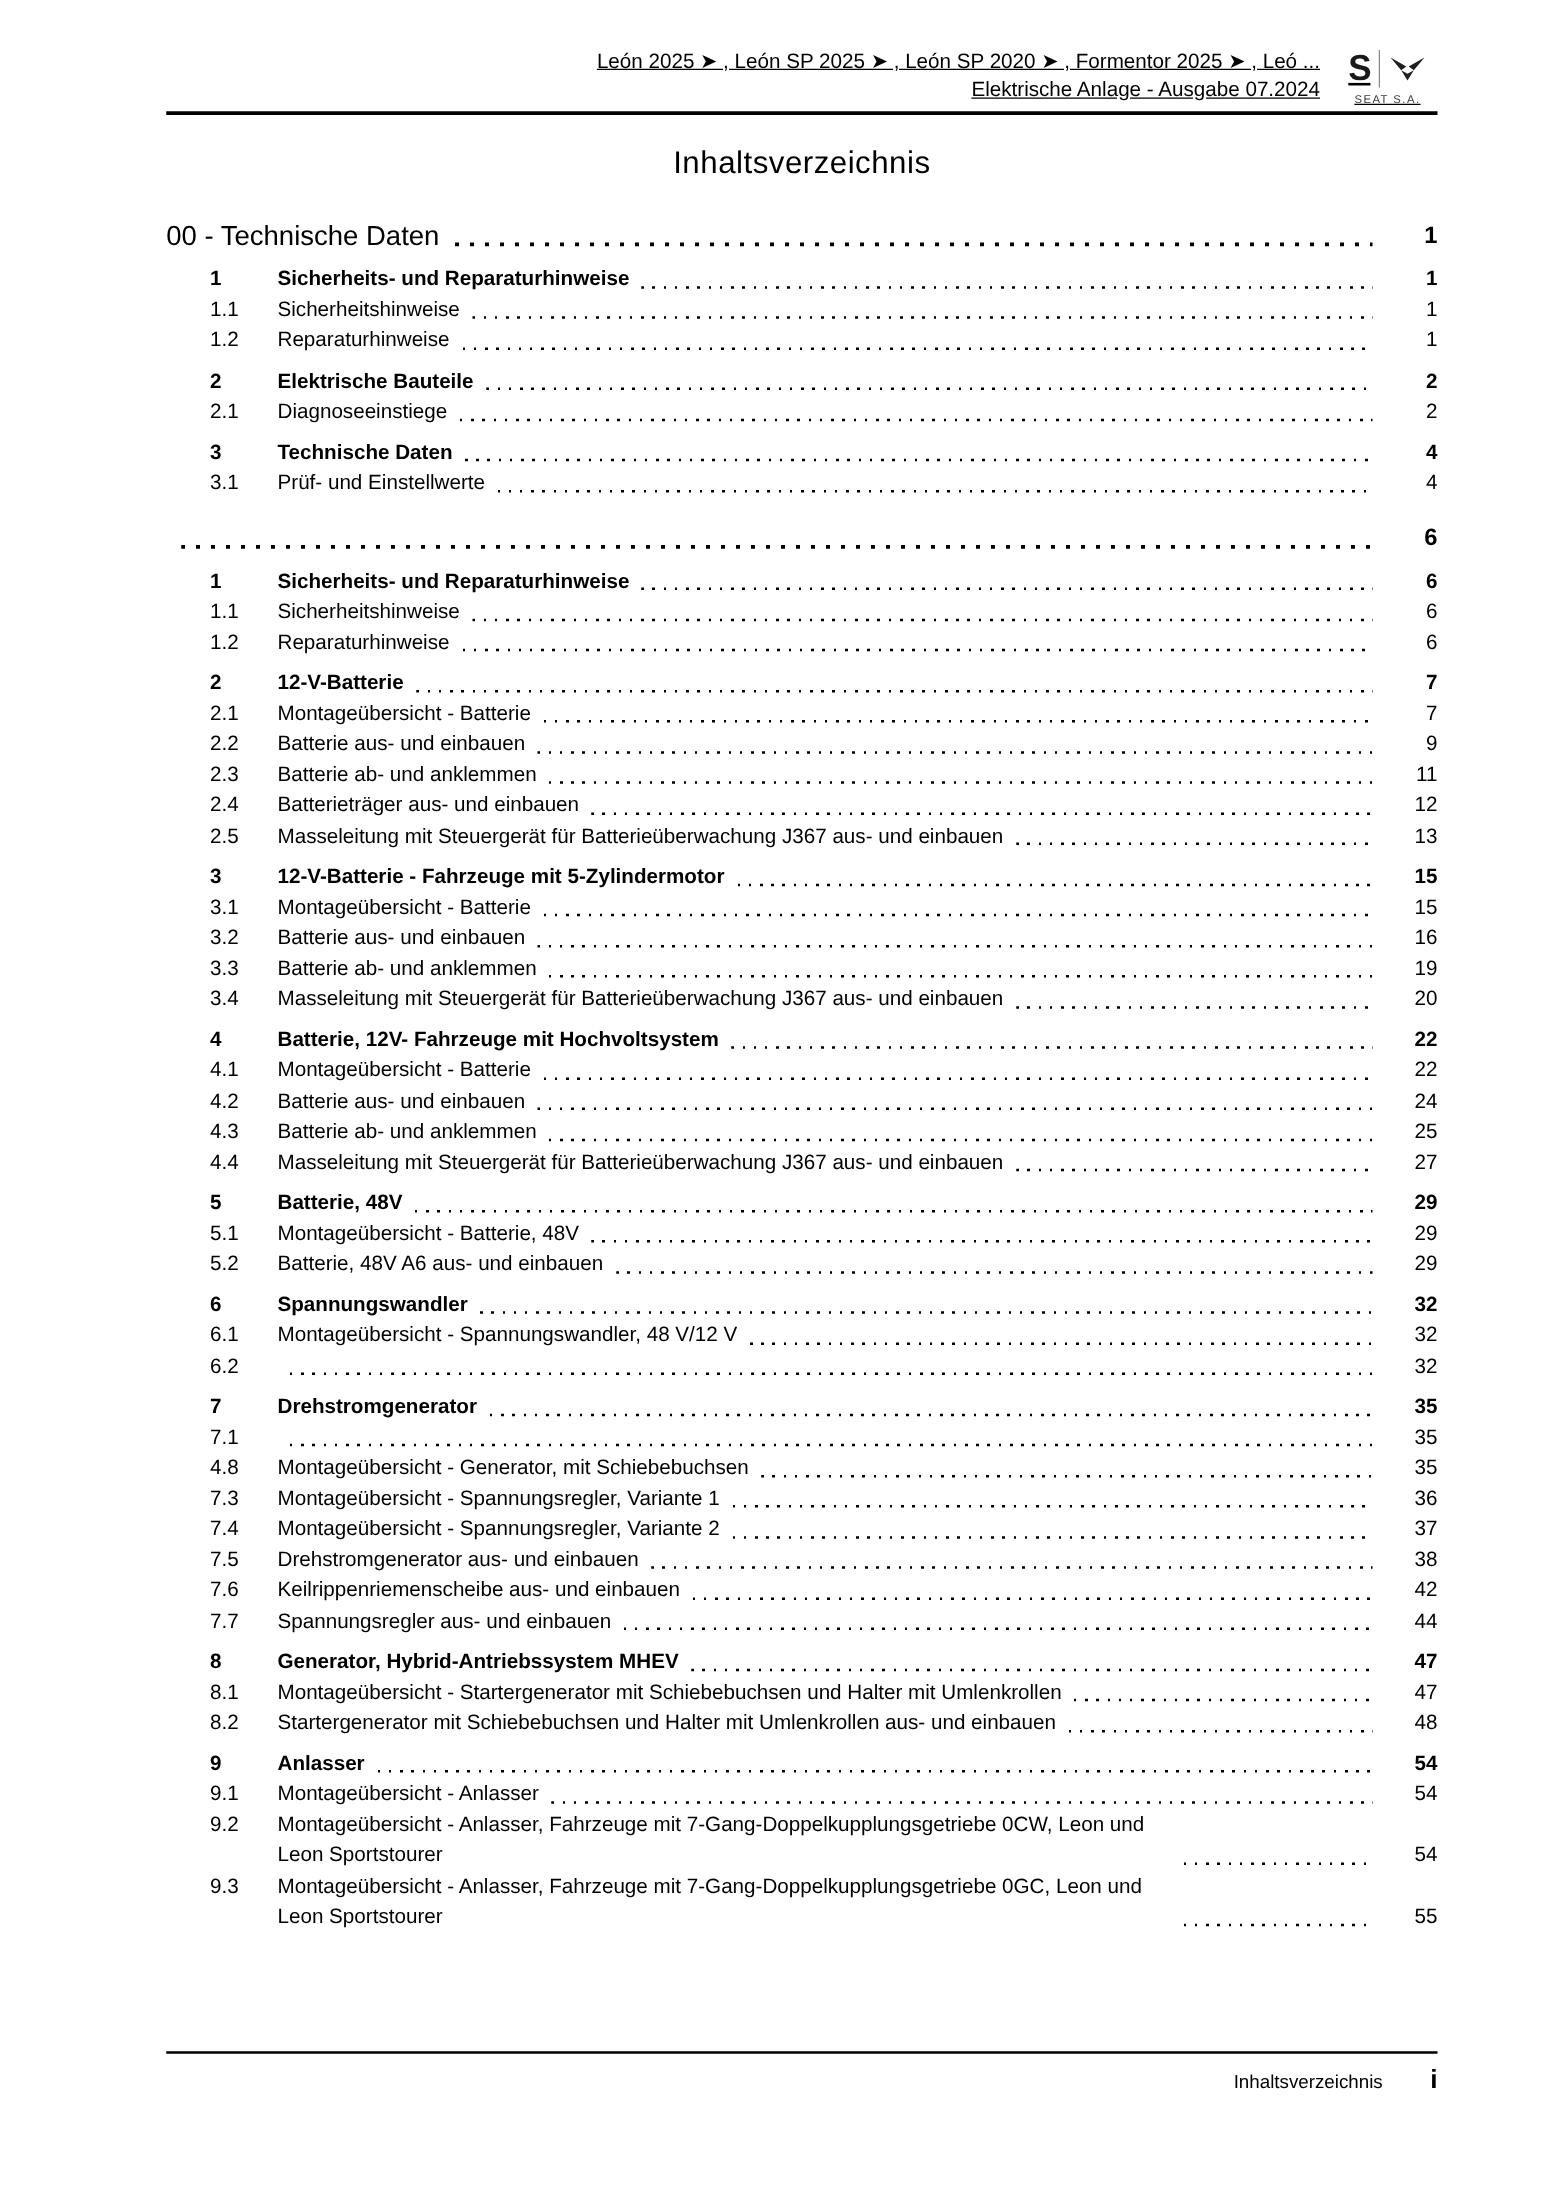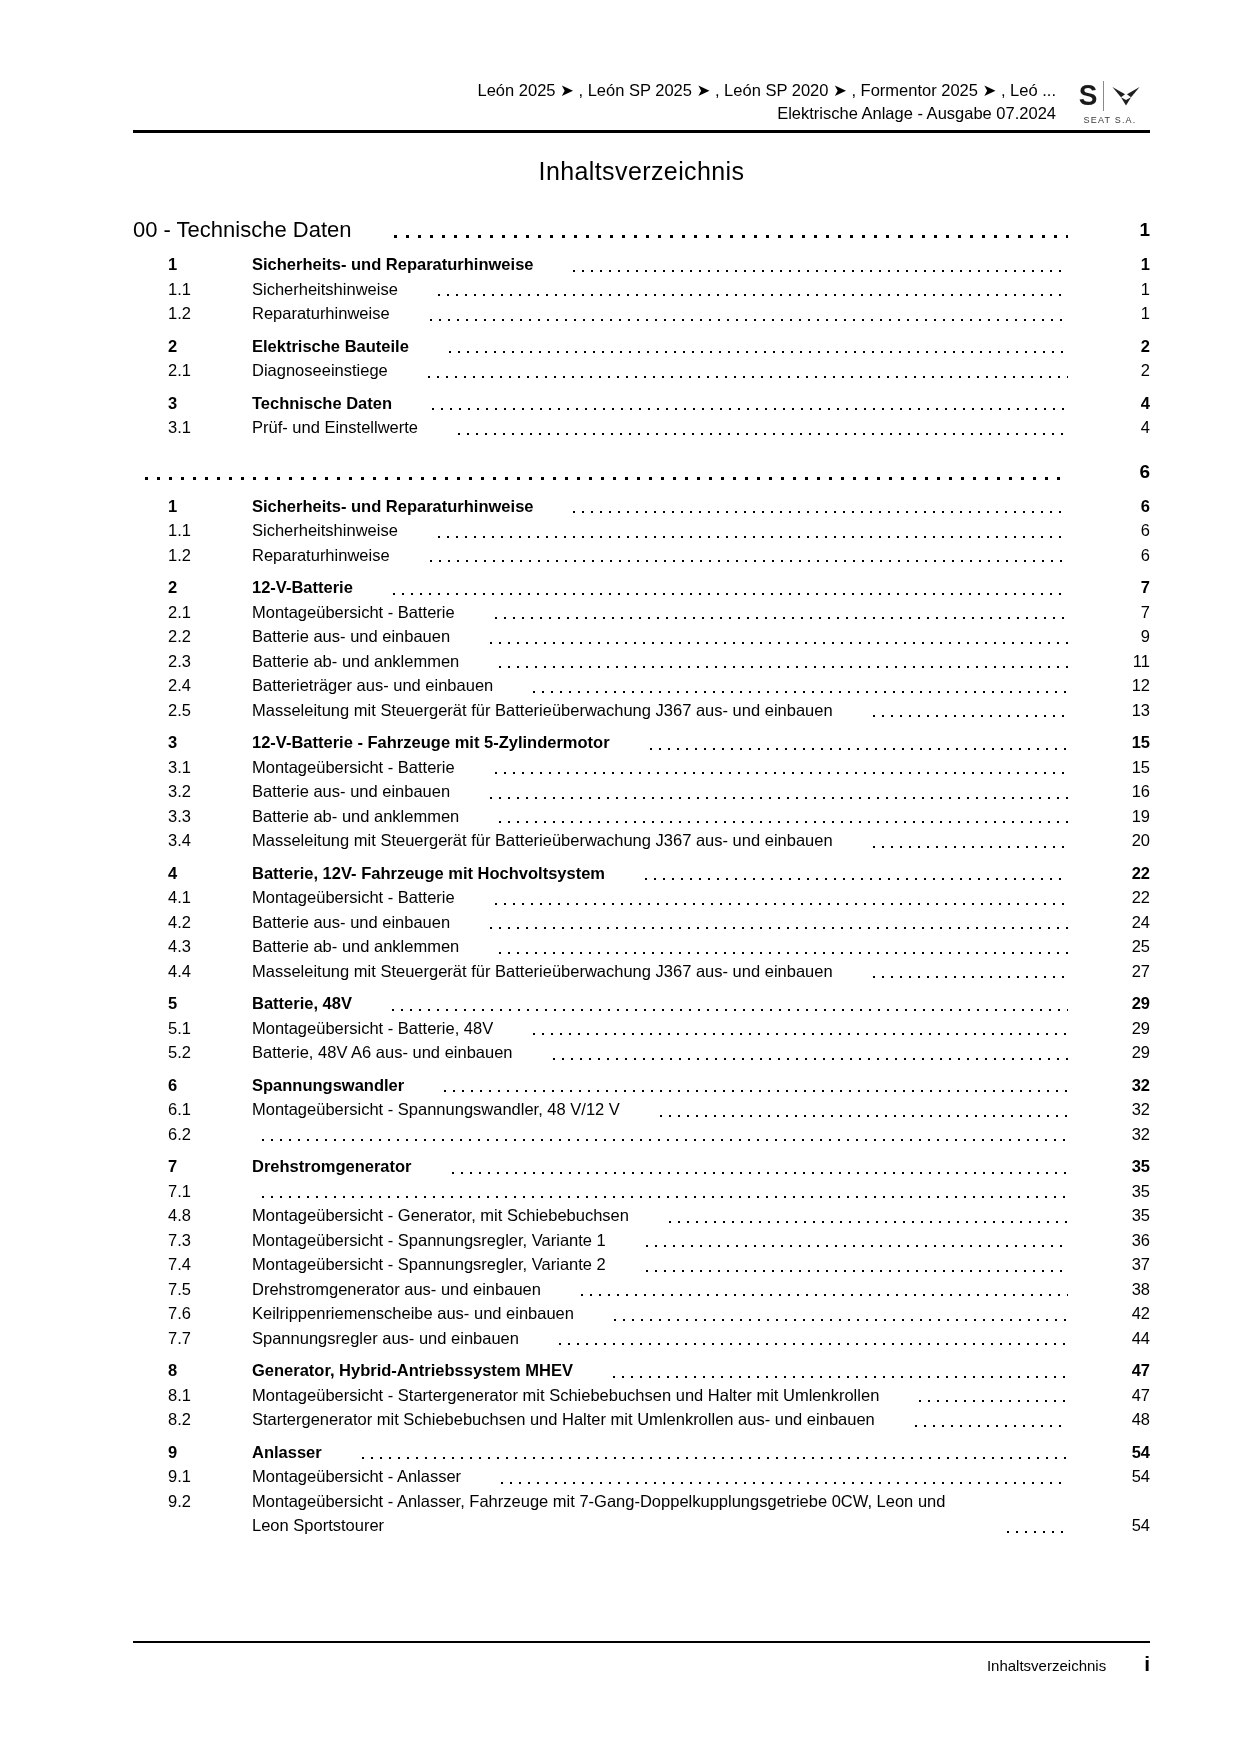--- a/index.html
+++ b/index.html
@@ -3,36 +3,36 @@
 <meta charset="utf-8">
 <style>
   html,body{margin:0;padding:0;background:#ffffff;}
   .page{
     position:relative;width:1240px;height:1753px;background:#fff;
     font-family:"Liberation Sans",sans-serif;color:#000;overflow:hidden;
   }
   .inner{position:absolute;left:133px;width:1017px;top:0;}
 
   
-  .hdr{display:flex;align-items:center;padding-top:79px;}
+  .hdr{display:flex;align-items:center;padding-top:38px;text-decoration:underline;}
   .hdr-text{flex:1;text-align:right;font-size:16.5px;line-height:23px;padding-right:14px;white-space:nowrap;}
   .logo-block{width:80px;flex-shrink:0;text-align:center;}
   .logo-row{display:flex;align-items:center;justify-content:center;gap:7px;height:32px;}
   .seat-s{font-weight:700;font-size:28px;line-height:28px;letter-spacing:-1px;color:#1a1a1a;transform:scaleY(1.03);}
   .logo-divider{width:1px;height:30px;background:#8a8a8a;}
   .cupra{width:30px;height:22px;fill:#1f1f1f;}
   .seat-sa{font-size:9px;letter-spacing:1.2px;color:#3a3a3a;margin-top:3px;white-space:nowrap;}
   .top-rule{height:3px;background:#000;margin-top:5px;}
 
   
   .title{font-size:25px;font-weight:400;text-align:center;margin:24px 0 0 0;letter-spacing:.4px;}
 
   
   .toc{margin-top:30px;}
-  .row{display:flex;align-items:flex-end;padding-left:35px;font-size:16.5px;line-height:24.5px;gap:30px;}
+  .row{display:flex;align-items:flex-end;padding-left:35px;font-size:16.5px;line-height:24.5px;}
   .row .num{width:54px;flex-shrink:0;align-self:flex-start;}
   .row .label{max-width:715px;}
   .row .leader{
     flex:1;align-self:flex-end;height:2px;min-width:14px;margin:0 10px 5px 10px;
     background-image:repeating-linear-gradient(to right,#000 0 2px,transparent 2px 9px);
     background-repeat:no-repeat;background-size:100% 2px;background-position:0 100%;
   }
   .row .pg{min-width:42px;text-align:right;white-space:nowrap;}
   .row.l1{font-weight:700;margin-top:8px;}
   .row.l2{font-weight:400;}
@@ -362,20 +362,26 @@
     <span class="label">Montageübersicht - Anlasser</span>
     <span class="leader"></span>
     <span class="pg">54</span>
   </div>
         <div class="row l2">
     <span class="num">9.2</span>
     <span class="label">Montageübersicht - Anlasser, Fahrzeuge mit 7-Gang-Doppelkupplungsgetriebe 0CW, Leon und Leon Sportstourer</span>
     <span class="leader"></span>
     <span class="pg">54</span>
   </div>
+        <div class="row l2">
+    <span class="num">9.3</span>
+    <span class="label">Montageübersicht - Anlasser, Fahrzeuge mit 7-Gang-Doppelkupplungsgetriebe 0GC, Leon und Leon Sportstourer</span>
+    <span class="leader"></span>
+    <span class="pg">55</span>
+  </div>
       </main>
   </div>
 
   <footer class="ftr">
     <span class="ftr-label">Inhaltsverzeichnis</span>
     <span class="ftr-page">i</span>
   </footer>
 </div>
 
 </body></html>

